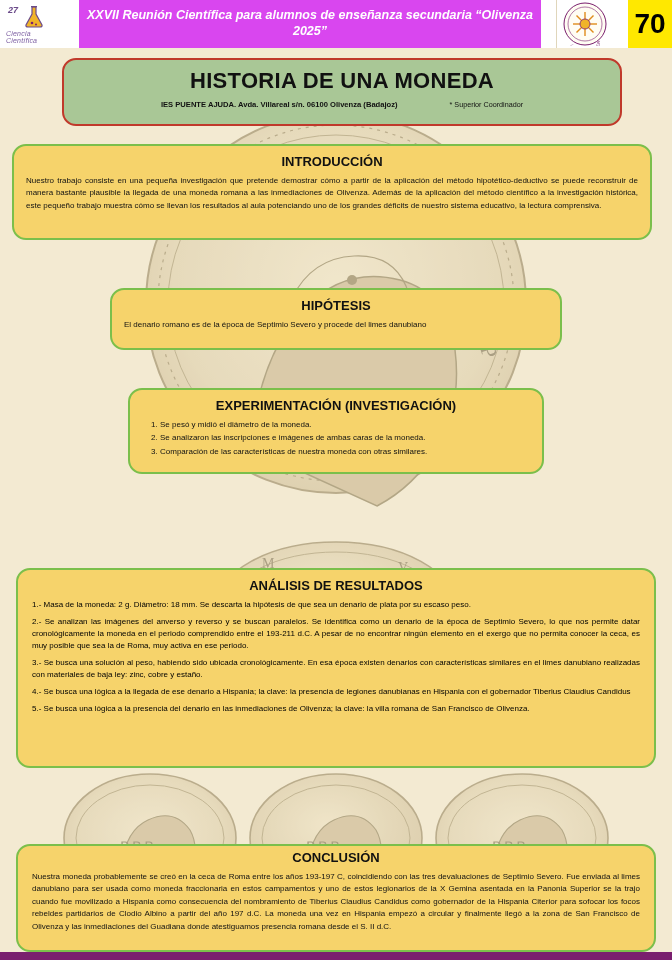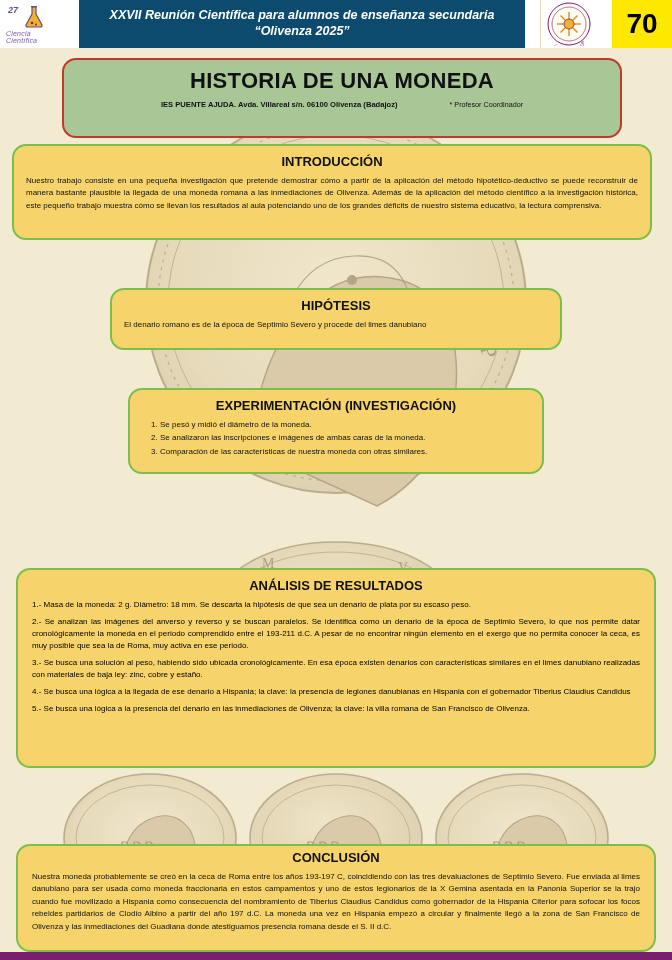--- a/index.html
+++ b/index.html
@@ -55,21 +55,21 @@
   .logo-mark .ltext {
     position: absolute;
     bottom: 0px; left: 2px;
     font-size: 7px;
     color: #7a5ca0;
     font-style: italic;
     letter-spacing: .2px;
   }
   .hdr-title {
     flex: 1;
-    background: #0c4a6e;
+    background: #d946ef;
     color: #ffffff;
     display: flex;
     align-items: center;
     justify-content: center;
     text-align: center;
     font-size: 12.5px;
     font-weight: bold;
     font-style: italic;
     line-height: 1.25;
     padding: 0 6px;
@@ -80,21 +80,21 @@
     display: flex;
     align-items: center;
     justify-content: center;
     border-left: 1px solid #e0d6bb;
   }
   .seal {
     width: 44px; height: 44px;
     position: relative;
   }
   .hdr-num {
-    width: 60px;
+    width: 44px;
     background: #ffe800;
     color: #000000;
     display: flex;
     align-items: center;
     justify-content: center;
     font-size: 28px;
     font-weight: bold;
   }
 
   
@@ -121,21 +121,21 @@
     position: absolute;
     border-radius: 14px;
     box-sizing: border-box;
   }
 
   
   .title-panel {
     left: 62px;
     top: 10px;
     width: 560px;
-    height: 80px;
+    height: 68px;
     background: #a9c796;
     border: 2px solid #c0392b;
     padding: 6px 10px 4px 10px;
     text-align: center;
   }
   .title-panel h1 {
     margin: 2px 0 6px 0;
     font-size: 22px;
     font-weight: bold;
     color: #111;
@@ -333,21 +333,21 @@
       <ellipse cx="522" cy="790" rx="74" ry="53" fill="none" stroke="#9a8a60" stroke-width="1"></ellipse>
       <path d="M494 816 q4 -34 26 -44 q26 -12 42 10 q10 18 0 38" fill="#c6b188" stroke="#7f7048" stroke-width="1.1"></path>
       <text x="492" y="802" fill="#6f6243" font-family="Liberation Serif, serif" font-size="16">ꝶꝶꝶ</text>
     </g>
   </svg>
 
   <div class="panel title-panel">
     <h1>HISTORIA DE UNA MONEDA</h1>
     <div class="affil-row">
       <span>IES PUENTE AJUDA. Avda. Villareal s/n. 06100 Olivenza (Badajoz)</span>
-      <span class="affil-note">* Profesor Coordinador</span>
+      <span class="affil-note">* Superior Coordinador</span>
     </div>
   </div>
 
   <section class="panel sec sec-intro">
     <h2>INTRODUCCIÓN</h2>
     <div class="body">Nuestro trabajo consiste en una pequeña investigación que pretende demostrar cómo a partir de la aplicación del método hipotético-deductivo se puede reconstruir de manera bastante plausible la llegada de una moneda romana a las inmediaciones de Olivenza. Además de la aplicación del método científico a la investigación histórica, este pequeño trabajo muestra cómo se llevan los resultados al aula potenciando uno de los grandes déficits de nuestro sistema educativo, la lectura comprensiva.</div>
   </section>
 
   <section class="panel sec sec-exp">
     <h2>EXPERIMENTACIÓN (INVESTIGACIÓN)</h2>

